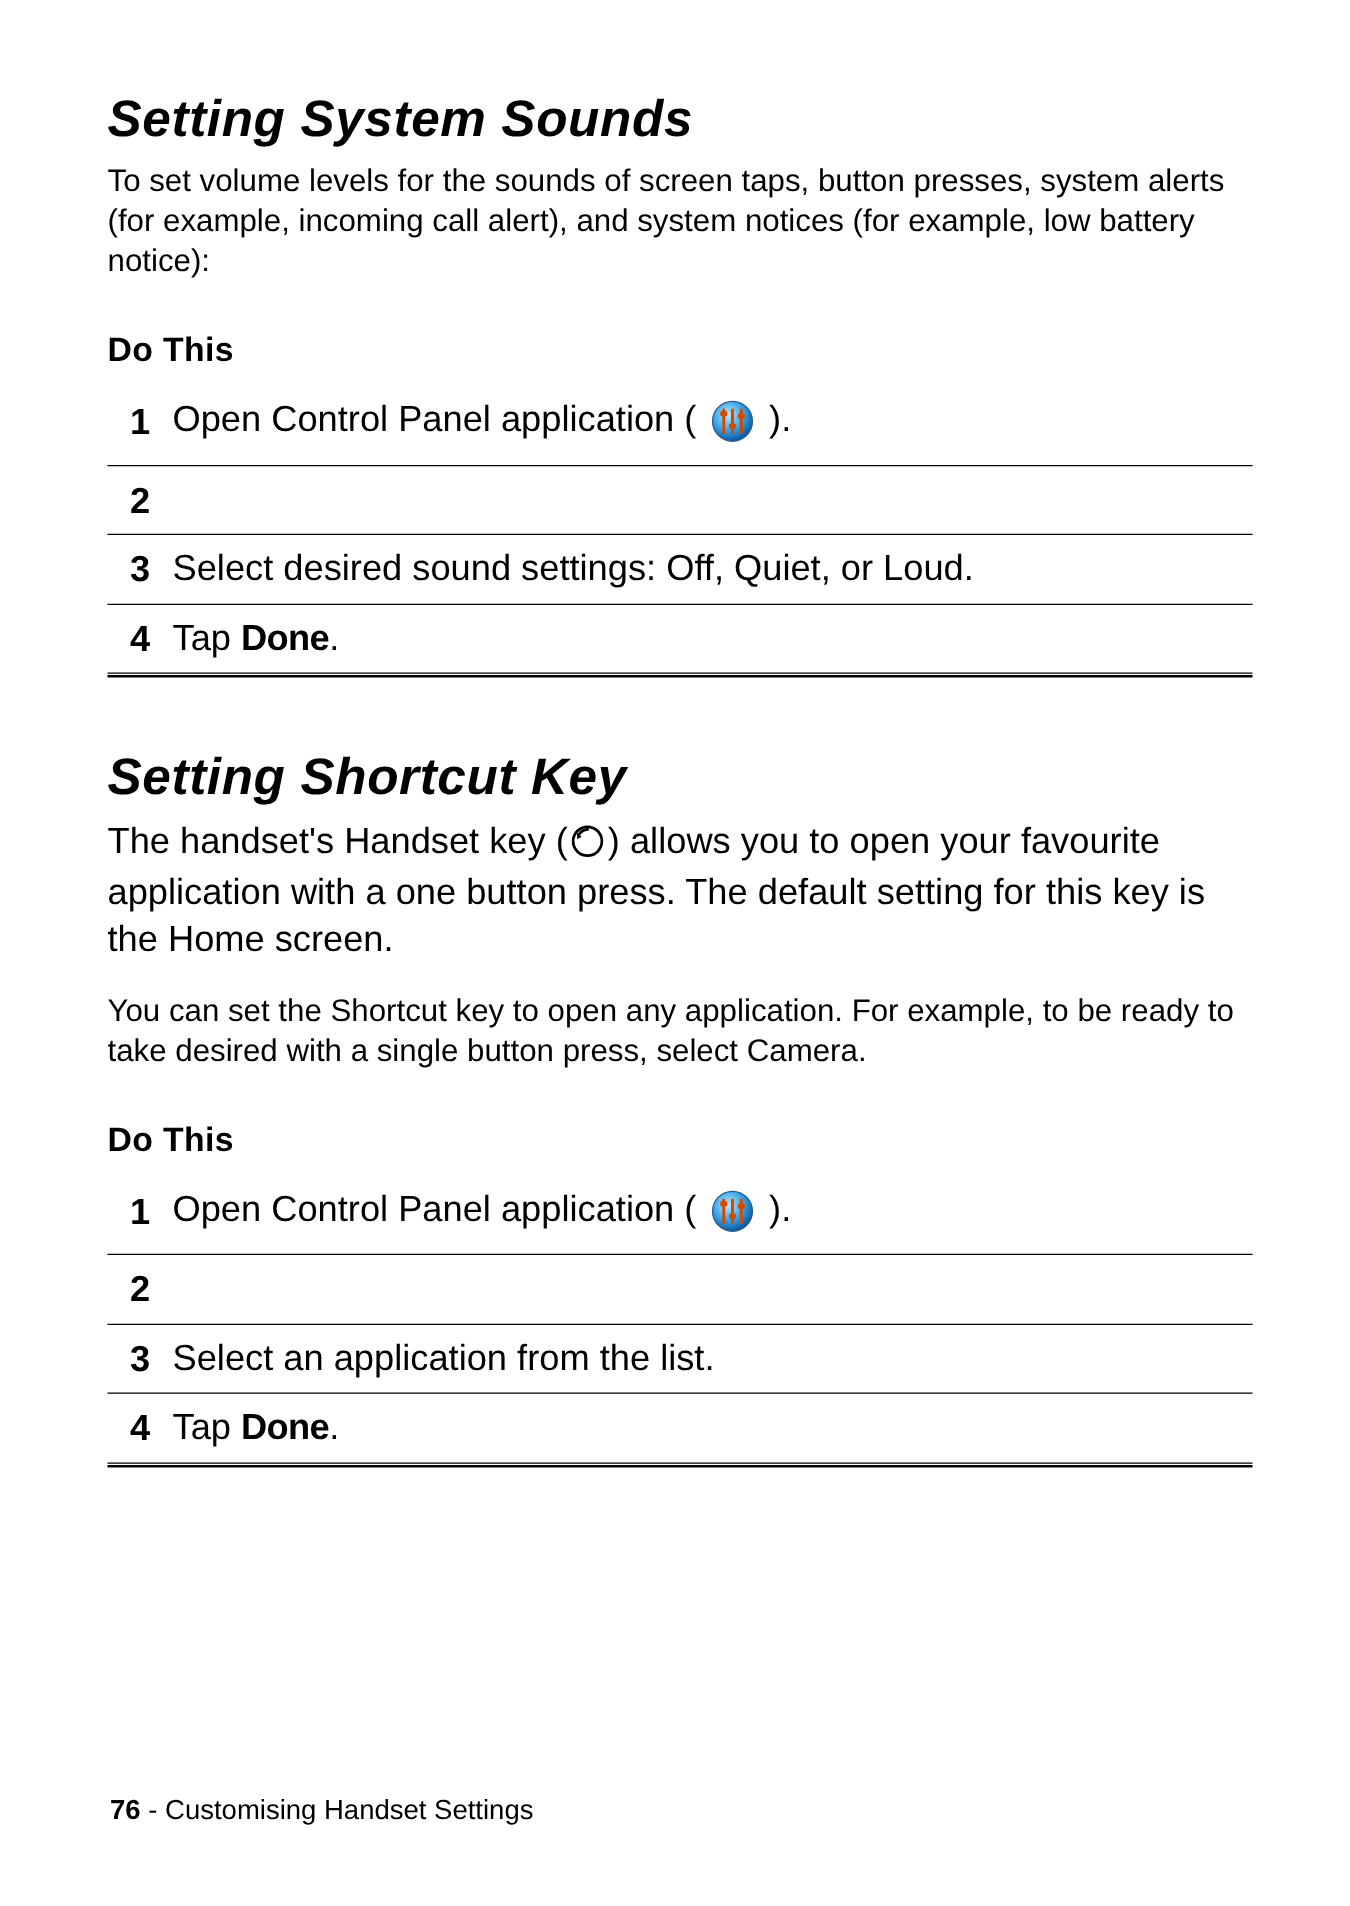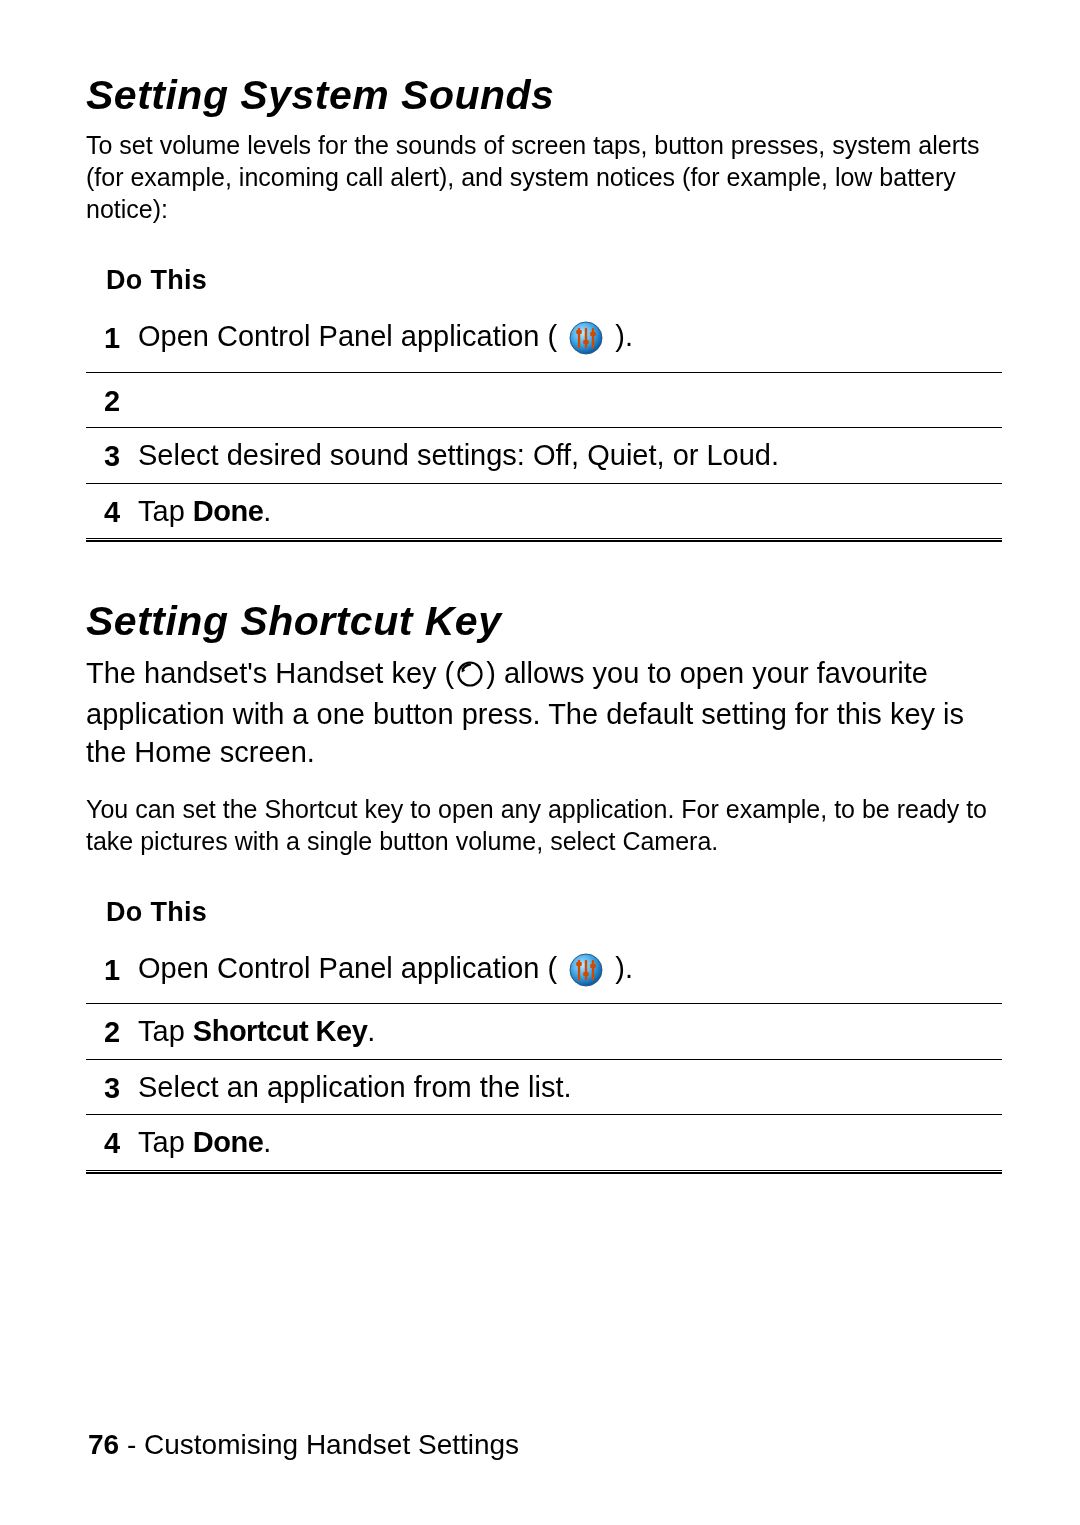--- a/index.html
+++ b/index.html
@@ -32,21 +32,21 @@
     margin: 0 0 40px 0;
   }
   p.intro2 {
     font-size: 29px;
     line-height: 1.28;
     margin: 0 0 22px 0;
   }
   .do-this {
     font-weight: bold;
     font-size: 27px;
-    margin: 0 0 14px 20px;
+    margin: 0 0 14px 0;
     letter-spacing: 0.3px;
   }
   .steps {
     margin: 0 0 56px 0;
   }
   .step-row {
     display: flex;
     align-items: center;
     font-size: 29px;
     line-height: 1.4;
@@ -87,21 +87,21 @@
   }
   .shortcut-icon {
     display: inline-block;
     vertical-align: -4px;
     margin: 0 3px;
   }
   .footer {
     position: absolute;
     left: 88px;
     bottom: 64px;
-    font-size: 28px;
+    font-size: 22px;
   }
   .footer .pnum {
     font-weight: bold;
   }
   .section2-top {
     margin-top: 24px;
   }
 </style>
 </head>
 <body>
@@ -158,21 +158,21 @@
   </div>
 
   <h2 class="section-title section2-top">Setting Shortcut Key</h2>
   <p class="intro2">
     <span>The handset's Handset key (</span><span class="shortcut-icon"><svg width="26" height="26" viewBox="0 0 26 26">
           <circle cx="13" cy="13" r="11.5" fill="none" stroke="#000" stroke-width="2.2"></circle>
           <path d="M13 3.5 A9.5 9.5 0 0 0 6 7.8" fill="none" stroke="#000" stroke-width="2.4" stroke-linecap="round"></path>
           <polygon points="4.6,6.2 8.2,9.4 4.8,11.4" fill="#000"></polygon>
         </svg></span><span>) allows you to open your favourite application with a one button press. The default setting for this key is the Home screen.</span>
   </p>
-  <p class="intro">You can set the Shortcut key to open any application. For example, to be ready to take pictures with a single button volume, select Camera.</p>
+  <p class="intro">You can set the Shortcut key to open any application. For example, to be ready to take desired with a single button press, select Camera.</p>
 
   <div class="do-this">Do This</div>
 
   <div class="steps">
     <div class="step-row">
       <span class="num">1</span>
       <span class="step-text">
         <span>Open Control Panel application ( </span><span class="cp-icon"><svg width="34" height="34" viewBox="0 0 34 34">
               <defs>
                 <radialGradient id="g2" cx="40%" cy="35%" r="65%">
@@ -190,23 +190,20 @@
               <g fill="#d04a00">
                 <rect x="7.2" y="9" width="5.6" height="4" rx="1"></rect>
                 <rect x="14.2" y="19" width="5.6" height="4" rx="1"></rect>
                 <rect x="21.2" y="11" width="5.6" height="4" rx="1"></rect>
               </g>
             </svg></span><span> ).</span>
       </span>
     </div>
     <div class="step-row hr-top">
       <span class="num">2</span>
-      <span class="step-text">
-        <span>Tap </span><span class="kw">Shortcut Key</span><span>.</span>
-      </span>
     </div>
     <div class="step-row hr-top">
       <span class="num">3</span>
       <span class="step-text">
         <span>Select an application from the list.</span>
       </span>
     </div>
     <div class="step-row hr-top">
       <span class="num">4</span>
       <span class="step-text">

